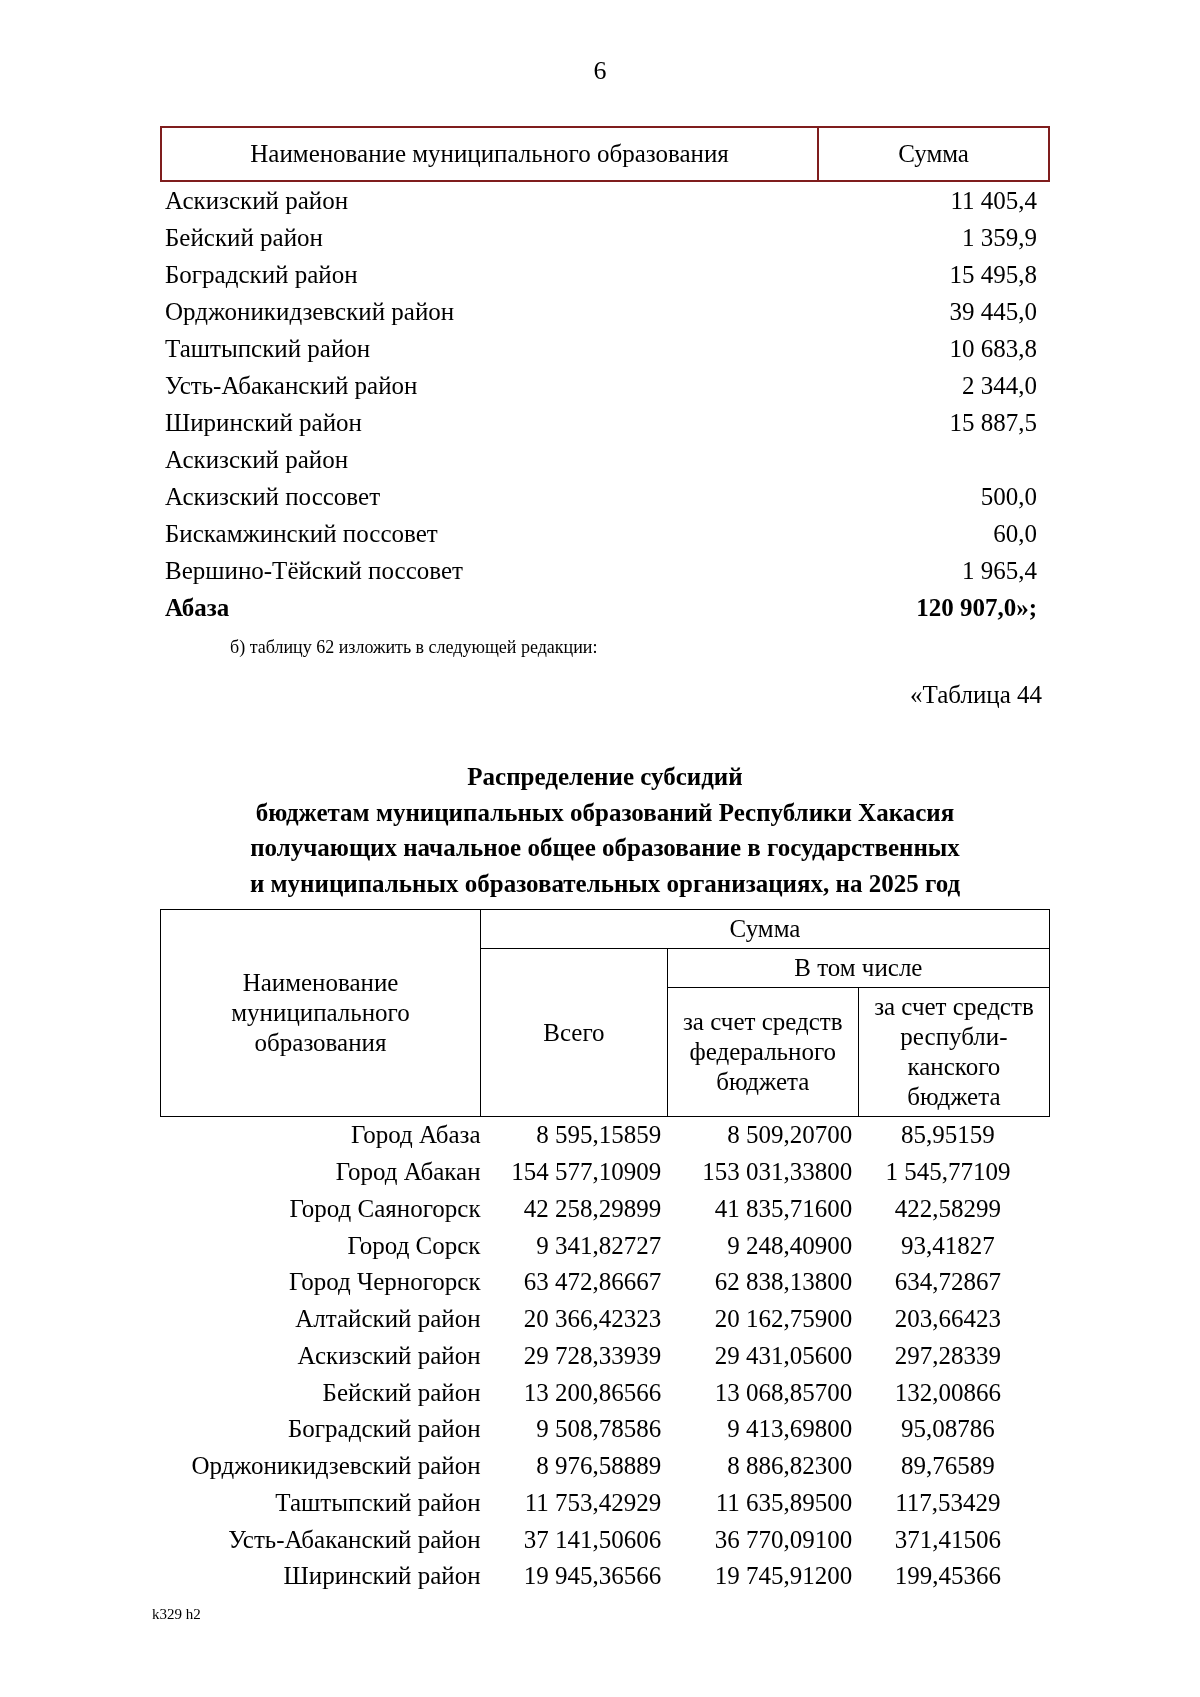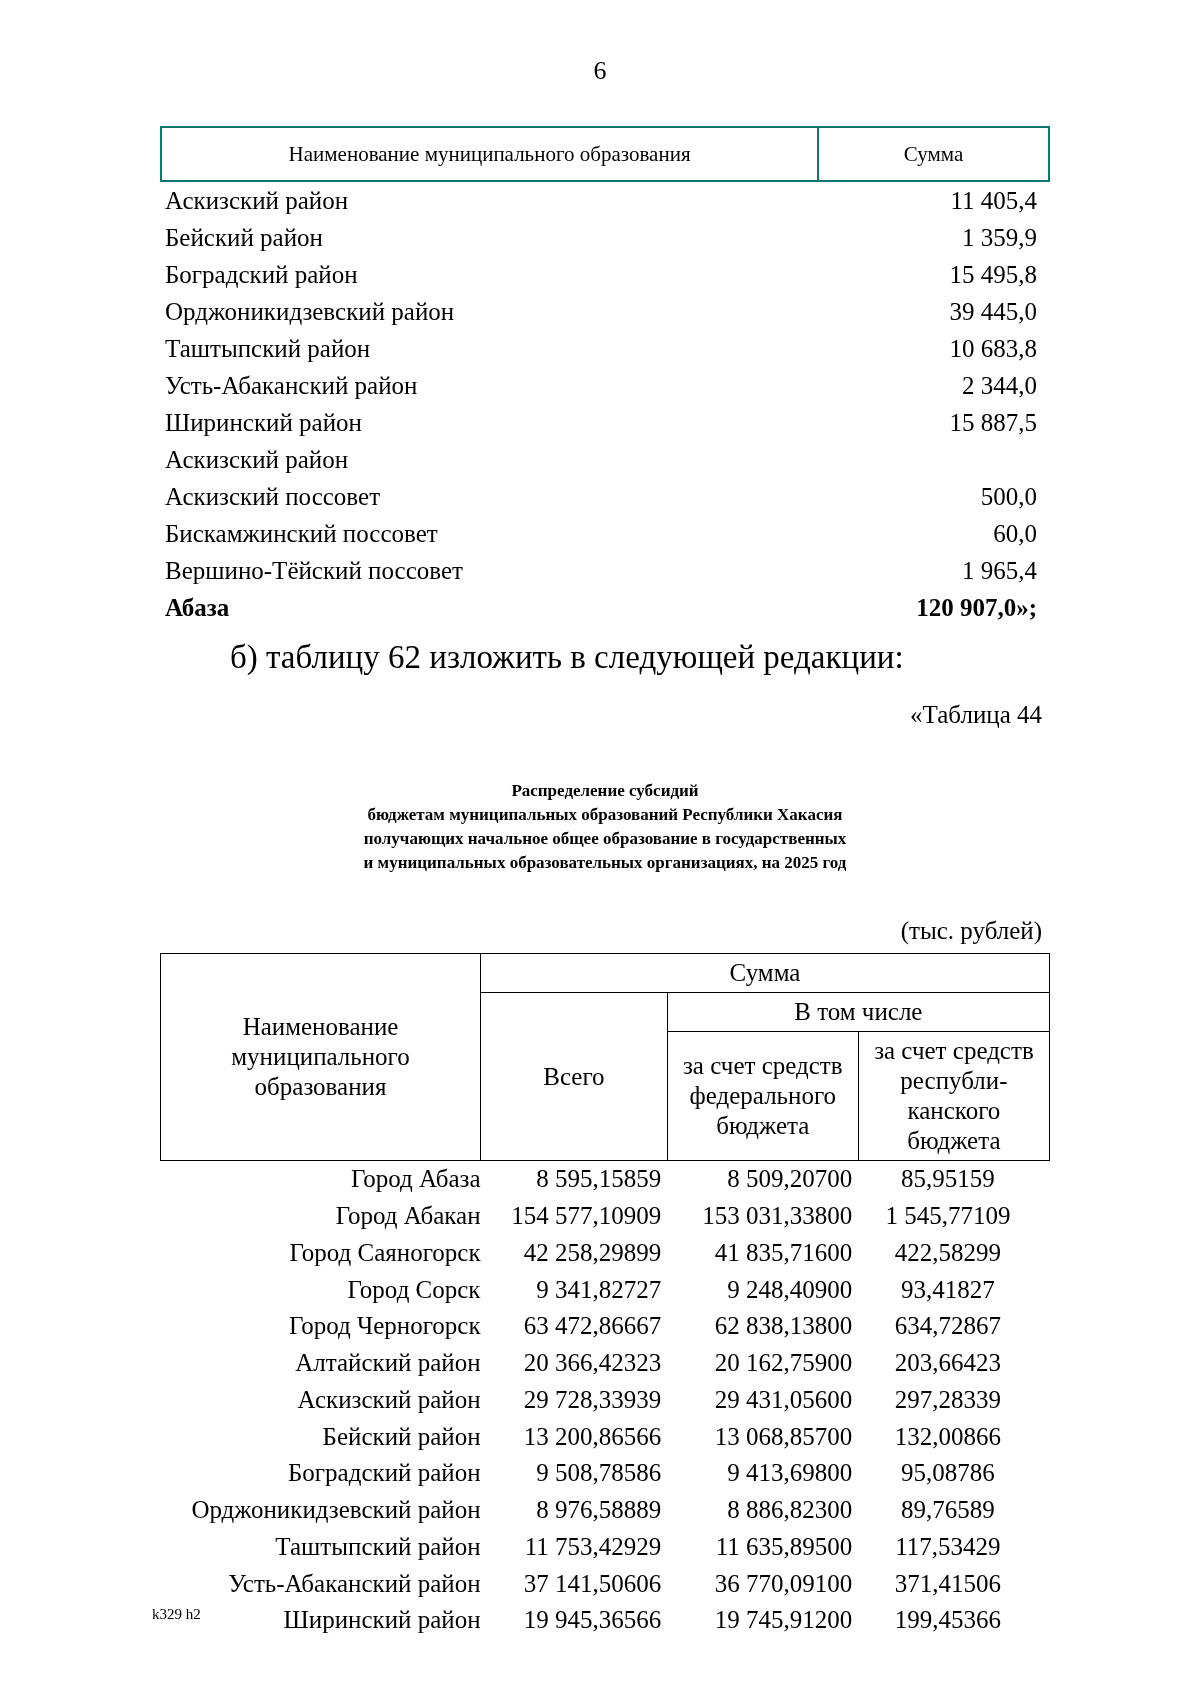--- a/index.html
+++ b/index.html
@@ -43,58 +43,58 @@
   .tbl td, .tbl th {
     padding: 0;
     vertical-align: middle;
     font-weight: normal;
   }
   .t1 {
     margin-top: 42px;
   }
   .t1 .hdr-name,
   .t1 .hdr-sum {
-    border: 2px solid #0f766e;
+    border: 2px solid #7f1d1d;
     text-align: center;
     height: 52px;
-    font-size: 21px;
+    font-size: 25px;
   }
   .t1 .hdr-name { width: 74%; }
   .t1 .hdr-sum  { width: 26%; border-left: 2px solid #000; }
   .t1 td.c-name {
     text-align: left;
     padding: 3px 0 3px 4px;
     line-height: 1.24;
   }
   .t1 td.c-val {
     text-align: right;
     padding: 3px 12px 3px 0;
     line-height: 1.24;
     white-space: nowrap;
   }
   .t1 tr.total td { font-weight: bold; }
 
   .para-indent {
-    font-size: 33px;
+    font-size: 18px;
     margin-top: 10px;
     padding-left: 70px;
     line-height: 1.3;
   }
   .right-note {
     font-size: 25px;
     text-align: right;
     margin-top: 22px;
     padding-right: 8px;
   }
 
   
   .title-block {
     text-align: center;
     font-weight: bold;
-    font-size: 17px;
+    font-size: 25px;
     line-height: 1.42;
     margin-top: 50px;
   }
   .units {
     text-align: right;
     font-size: 25px;
     margin-top: 42px;
     padding-right: 8px;
   }
 
@@ -213,21 +213,20 @@
 
     <div class="right-note">«Таблица 44</div>
 
     <div class="title-block">
       <div>Распределение субсидий</div>
       <div>бюджетам муниципальных образований Республики Хакасия</div>
       <div>получающих начальное общее образование в государственных</div>
       <div>и муниципальных образовательных организациях, на 2025 год</div>
     </div>
 
-    <div class="units">(тыс. рублей)</div>
 
     <table class="tbl t2">
       <colgroup>
         <col class="col-name">
         <col class="col-total">
         <col class="col-fed">
         <col class="col-rep">
       </colgroup>
       <thead>
         <tr>

